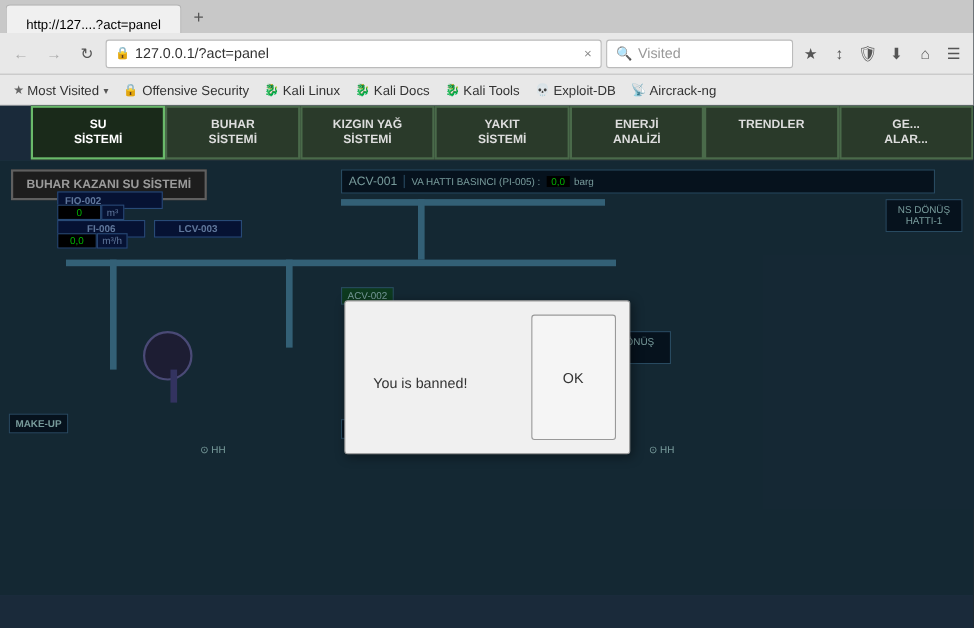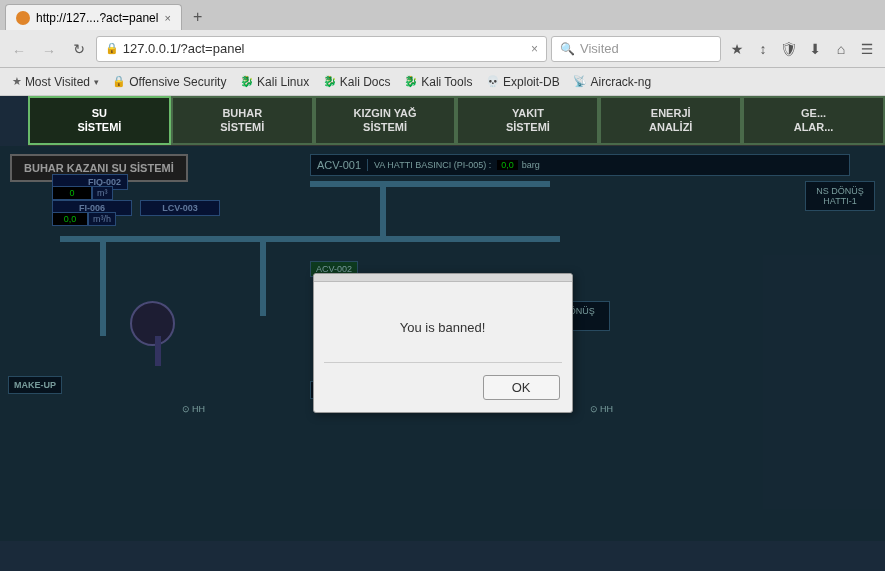--- a/index.html
+++ b/index.html
@@ -21,20 +21,21 @@
       border: 1px solid #aaa;
       border-bottom: none;
       border-radius: 4px 4px 0 0;
       padding: 4px 10px;
       font-size: 12px;
       display: flex;
       align-items: center;
       gap: 6px;
       min-width: 160px;
       height: 26px;
+      flex-direction: column;
     }
     .tab-favicon {
       width: 14px; height: 14px;
       background: #e0852a;
       border-radius: 50%;
       display: inline-block;
     }
     .tab-close {
       margin-left: auto;
       cursor: pointer;
@@ -197,21 +198,21 @@
       justify-content: center;
       z-index: 100;
     }
     .dialog-box {
       background: #f0f0f0;
       border: 1px solid #999;
       border-radius: 3px;
       width: 260px;
       min-height: 140px;
       display: flex;
-      flex-direction: column;
+      flex-direction: row;
       box-shadow: 2px 2px 10px rgba(0,0,0,0.4);
     }
     .dialog-header {
       background: #d8d8d8;
       height: 8px;
       border-radius: 3px 3px 0 0;
       border-bottom: 1px solid #bbb;
     }
     .dialog-body {
       flex: 1;
@@ -316,20 +317,21 @@
 </div>
 
 <div class="main-content">
 
   <div class="system-tabs">
     <div class="sys-tab active">SU<br>SİSTEMİ</div>
     <div class="sys-tab">BUHAR<br>SİSTEMİ</div>
     <div class="sys-tab">KIZGIN YAĞ<br>SİSTEMİ</div>
     <div class="sys-tab">YAKIT<br>SİSTEMİ</div>
     <div class="sys-tab">ENERJİ<br>ANALİZİ</div>
+    <div class="sys-tab">TRENDLER</div>
     <div class="sys-tab">GE...<br>ALAR...</div>
   </div>
 
   <div class="scada-area">
 
     <div class="boiler-label" style="position:absolute;left:10px;top:8px;">
       <span>BUHAR KAZANI SU SİSTEMİ</span>
     </div>
 
     <div style="position:absolute;left:310px;top:8px;background:#0a1a2a;border:1px solid #3a6a8a;display:flex;align-items:center;height:22px;width:540px;">
@@ -339,21 +341,21 @@
       <span style="color:#aadddd;font-size:9px;padding:0 4px;text-align:center;">barg</span>
     </div>
 
     <div style="position:absolute;right:10px;top:35px;background:#0a1a2a;border:1px solid #3a6a8a;color:#aadddd;font-size:9px;padding:4px 6px;text-align:center;width:70px;">NS DÖNÜŞ<br>HATTI-1</div>
 
     <div style="position:absolute;left:310px;top:35px;width:240px;height:6px;background:#4a8aaa;"></div>
     <div style="position:absolute;left:260px;top:90px;width:300px;height:6px;background:#4a8aaa;"></div>
     <div style="position:absolute;left:260px;top:90px;width:6px;height:80px;background:#4a8aaa;"></div>
     <div style="position:absolute;left:380px;top:35px;width:6px;height:55px;background:#4a8aaa;"></div>
 
-    <div style="position:absolute;left:52px;top:28px;background:#0a1a4a;border:1px solid #3a6aaa;color:#88aadd;font-size:9px;font-weight:bold;padding:2px 6px;text-align:right;width:76px;">FIQ-002</div>
+    <div style="position:absolute;left:52px;top:28px;background:#0a1a4a;border:1px solid #3a6aaa;color:#88aadd;font-size:9px;font-weight:bold;padding:2px 6px;text-align:left;width:96px;">FIQ-002</div>
     <div style="position:absolute;left:52px;top:40px;background:#000;border:1px solid #3a6aaa;color:#00ff00;font-size:9px;padding:1px 6px;text-align:center;width:40px;">0</div>
     <div style="position:absolute;left:92px;top:40px;background:#0a1a4a;border:1px solid #3a6aaa;color:#88aadd;font-size:9px;padding:1px 4px;">m³</div>
 
     <div style="position:absolute;left:52px;top:54px;background:#0a1a4a;border:1px solid #3a6aaa;color:#88aadd;font-size:9px;font-weight:bold;padding:2px 6px;text-align:center;width:80px;">FI-006</div>
 
     <div style="position:absolute;left:140px;top:54px;background:#0a1a4a;border:1px solid #3a6aaa;color:#88aadd;font-size:9px;font-weight:bold;padding:2px 6px;text-align:center;width:80px;">LCV-003</div>
 
     <div style="position:absolute;left:52px;top:66px;background:#000;border:1px solid #3a6aaa;color:#00ff00;font-size:9px;padding:1px 4px;width:36px;text-align:center;">0,0</div>
     <div style="position:absolute;left:88px;top:66px;background:#0a1a4a;border:1px solid #3a6aaa;color:#88aadd;font-size:9px;padding:1px 4px;">m³/h</div>
 

